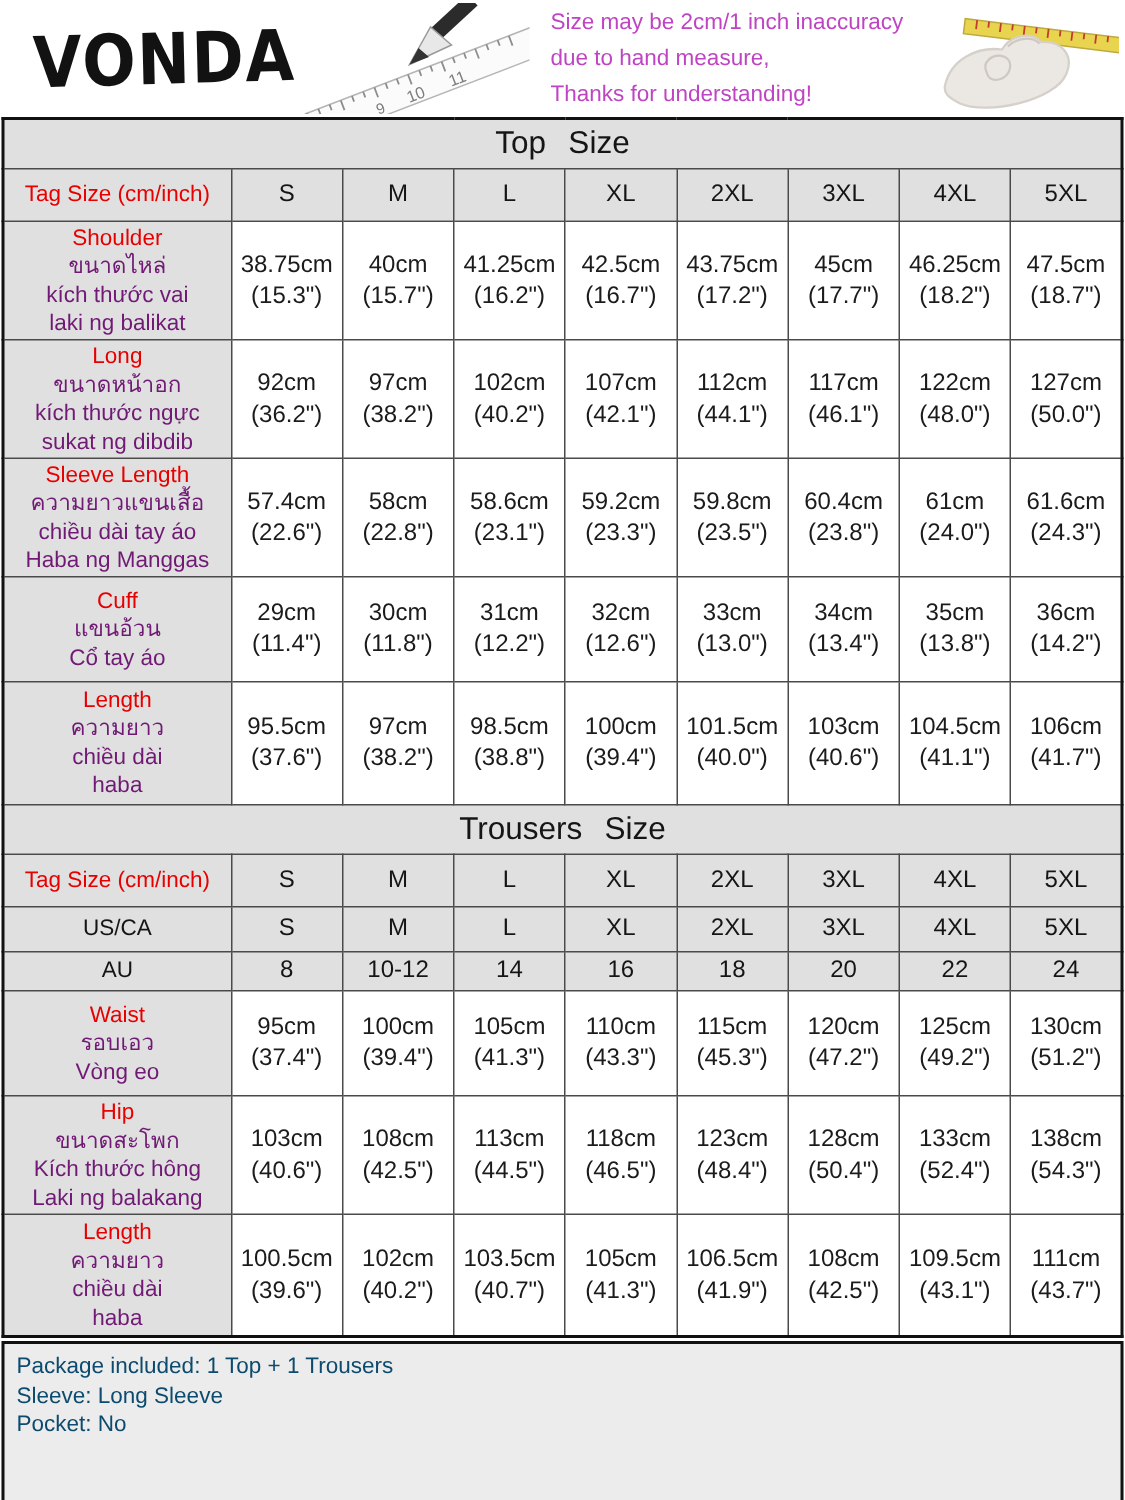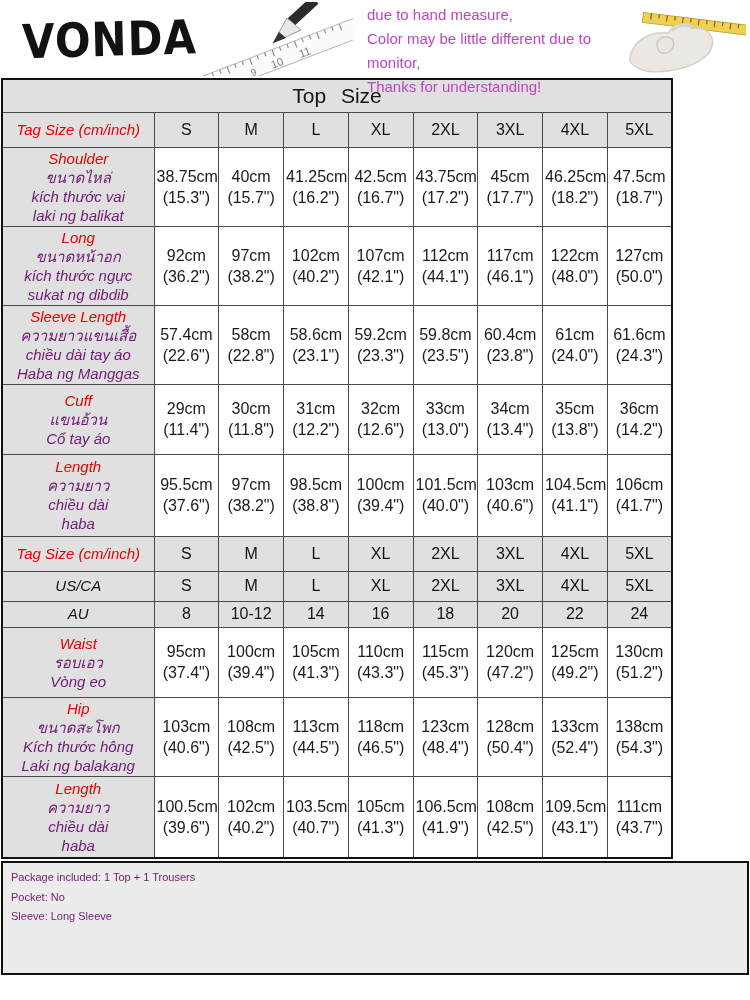--- a/index.html
+++ b/index.html
@@ -16,47 +16,47 @@
     font-size:42px; letter-spacing:1px; color:#121212;
     transform:scaleY(1.12) rotate(-1.5deg); white-space:nowrap;
   }
   .sketch { margin-left:6px; flex:0 0 auto; }
   .disclaimer { margin-left:14px; width:330px; }
   .disclaimer p { margin:0; font-size:15px; line-height:24px; color:var(--banner-text,#bf44c4); }
   .hand { margin-left:auto; margin-right:4px; flex:0 0 auto; }
 
   
   table.size-chart {
-    width:672px; margin:0 1px; border-collapse:collapse;
+    width:748px; margin:0 1px; border-collapse:collapse;
     border:2px solid #111; table-layout:fixed;padding-left:44px;
   }
   col.c-label { width:152px; }
   td { border:1px solid #4a4a4a; text-align:center; vertical-align:middle; padding:1px 2px; }
   tr.r-title  { height:33px; }
   tr.r-head   { height:35px; }
   tr.r-sm     { height:30px; }
   tr.r-xs     { height:26px;margin-top:32px; }
   tr.h3       { height:70px;margin-top:46px; }
   tr.h4       { height:77px; }
   tr.hL       { height:82px; }
   .title-cell { background:var(--cell-gray,#e0e0e0); font-size:21px; word-spacing:9px; color:#151515; }
   .head-cell  { background:var(--cell-gray,#e0e0e0); font-size:16px; color:#151515; }
-  .label-cell { background:var(--cell-gray,#e0e0e0); font-size:15px; line-height:18px; color:#151515;font-style:italic; }
+  .label-cell { background:var(--cell-gray,#e0e0e0); font-size:15px; line-height:18px; color:#151515; }
   .red        { color:var(--accent-red,#e60000); }
   .lbl-en     { font-size:15px; line-height:19px; }
   .lbl-i18n   { font-size:15px; line-height:19px; color:#701a75; }
   .val-cell   { background:#fff; }
   .val-cm, .val-in { font-size:16px; line-height:21px; color:#1b1b1b; }
 
   
   .product-info {
     margin:2px 1px 0; height:114px; border:2px solid #111; background:var(--footer-bg,#ececec);
     padding:5px 8px; text-align:left;
   }
-  .product-info p { margin:0; font-size:11px; line-height:19.5px; color:#701a75; }
+  .product-info p { margin:0; font-size:15px; line-height:19.5px; color:#0c4a6e; }
 </style>
 </head>
 <body>
 
 <div class="page">
 
   <header class="banner">
     <div class="brand">VONDA</div>
 
     <svg class="sketch" width="150" height="74" viewBox="0 0 150 74">
@@ -67,21 +67,20 @@
         <text x="66" y="64" font-size="11" fill="#7d7d7d" font-family="Liberation Sans, sans-serif">10</text>
         <text x="96" y="64" font-size="11" fill="#7d7d7d" font-family="Liberation Sans, sans-serif">11</text>
       </g>
       <line x1="86" y1="22" x2="112" y2="-2" stroke="#2b2b2b" stroke-width="10"></line>
       <polygon points="70,41 84,16 98,28" fill="#e8e8e8" stroke="#9a9a9a" stroke-width="1"></polygon>
       <polygon points="70,41 76,30 83,36" fill="#333"></polygon>
     </svg>
 
     <div class="disclaimer">
       <p>Size may be 2cm/1 inch inaccuracy due to hand measure,</p>
-      <p>Color may be little different due to monitor,</p>
       <p>Thanks for understanding!</p>
     </div>
 
     <svg class="hand" width="132" height="76" viewBox="0 0 132 76">
       <g transform="rotate(7 66 26)">
         <rect x="28" y="16" width="108" height="10" fill="#e8d44f" stroke="#bda93c" stroke-width="1"></rect>
         <path d="M36 16 v6 M44 16 v4 M52 16 v6 M60 16 v4 M68 16 v6 M76 16 v4 M84 16 v6 M92 16 v4 M100 16 v6 M108 16 v4 M116 16 v6 M124 16 v4" stroke="#c23b2e" stroke-width="1.2" fill="none"></path>
       </g>
       <path d="M16 56 C20 38 38 30 54 32 C60 22 74 20 80 27 C94 26 102 36 97 48 C90 66 44 76 26 68 C18 64 15 61 16 56 Z" fill="#ebe7e3" stroke="#d6d0ca" stroke-width="1.5"></path>
       <path d="M44 48 C40 40 48 34 56 37 C62 40 60 50 52 52 C47 53 45 51 44 48 Z" fill="none" stroke="#cfc8c1" stroke-width="1.5"></path>
@@ -308,20 +307,23 @@
           </td>
           <td class="val-cell">
             <div class="val-cm">104.5cm</div>
             <div class="val-in">(41.1")</div>
           </td>
           <td class="val-cell">
             <div class="val-cm">106cm</div>
             <div class="val-in">(41.7")</div>
           </td>
         </tr>
+        <tr class="r-title">
+          <td class="title-cell" colspan="9">Trousers Size</td>
+        </tr>
         <tr class="r-head">
           <td class="label-cell red">Tag Size (cm/inch)</td>
           <td class="head-cell">S</td>
           <td class="head-cell">M</td>
           <td class="head-cell">L</td>
           <td class="head-cell">XL</td>
           <td class="head-cell">2XL</td>
           <td class="head-cell">3XL</td>
           <td class="head-cell">4XL</td>
           <td class="head-cell">5XL</td>
@@ -465,17 +467,17 @@
           <td class="val-cell">
             <div class="val-cm">111cm</div>
             <div class="val-in">(43.7")</div>
           </td>
         </tr>
       </tbody>
   </table>
 
   <footer class="product-info">
     <p>Package included: 1 Top + 1 Trousers</p>
+    <p>Sleeve: Long Sleeve</p>
     <p>Pocket: No</p>
-    <p>Sleeve: Long Sleeve</p>
   </footer>
 
 </div>
 
 </body></html>

